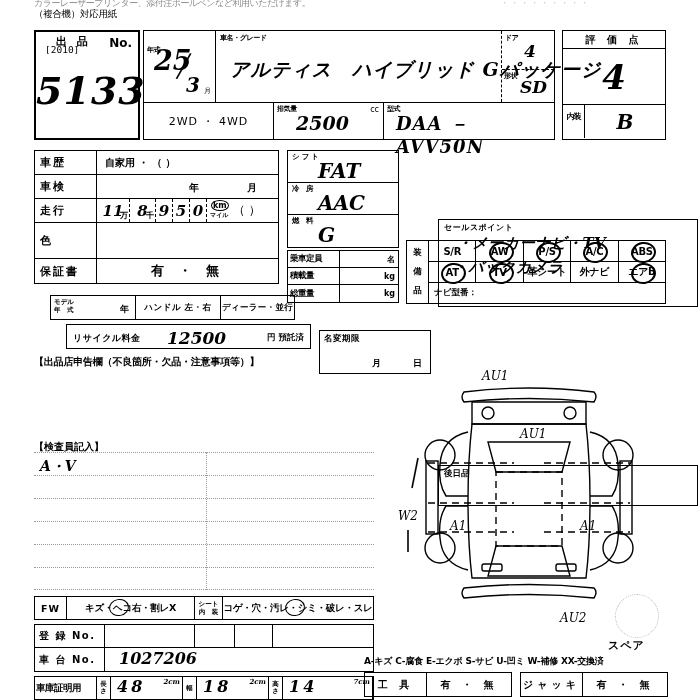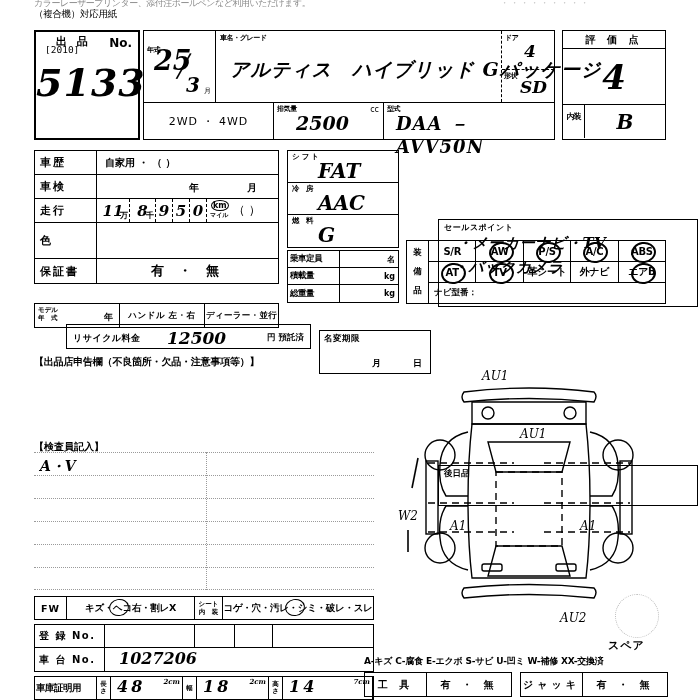--- a/index.html
+++ b/index.html
@@ -35,21 +35,21 @@
 
   
   #exh { left:34px; top:30px; width:106px; height:110px; border:2.5px solid #000; }
   #exh-head { height:26px; position:relative; }
   #exh-head .kanji { position:absolute; left:20px; top:2px; font-size:11px; font-weight:bold; letter-spacing:3px;}
   #exh-head .no { position:absolute; right:6px; top:4px; font-size:12px; font-weight:bold; }
   #exh-year {
     position:absolute; left:9px; top:12px; font-size:9.5px;
     font-family:"DejaVu Sans Mono","Liberation Mono",monospace;
   }
-  #exh-num { font-size:38px; text-align:center; margin-top:2px; letter-spacing:1px;
+  #exh-num { font-size:38px; text-align:center; margin-top:10px; letter-spacing:1px;
              font-family:"DejaVu Serif","Liberation Serif",serif; }
 
   
   #vh { left:143px; top:30px; width:412px; height:110px; border:1.5px solid #000;}
   #vh-r1 { display:flex; height:72px; border-bottom:1.5px solid #000; }
   #vh-year { width:72px; border-right:1.5px solid #000; position:relative; }
   #vh-year .t { position:absolute; left:3px; top:14px; }
   #vh-year .y { position:absolute; left:10px; top:14px; font-size:27px; }
   #vh-year .slash { position:absolute; left:34px; top:14px; font-size:34px; font-weight:300;
                     transform:rotate(12deg); }
@@ -103,21 +103,21 @@
   #row-color .sval { display:flex; padding:0; }
   #cc-val { width:85px; font-size:17px; border-right:1.5px solid #000;}
   #cc-kae { width:20px; border-right:1.5px solid #000; font-size:7.5px; font-weight:bold;
             line-height:9px; text-align:center; padding-top:8px;}
   #cc-no  { flex:1; position:relative; }
   #cc-no .t { position:absolute; left:12px; top:1px; font-size:9.5px; font-weight:bold; letter-spacing:0.5px;}
   #cc-no .v { position:absolute; left:18px; top:13px; font-size:17px;}
 
   #row-hosho .sval { font-size:13px; font-weight:bold; letter-spacing:5px; }
 
-  #model-row { left:34px; top:295px; width:245px; height:25px; border:1.5px solid #000; display:flex;margin-top:8px;}
+  #model-row { left:50px; top:295px; width:245px; height:25px; border:1.5px solid #000; display:flex;}
   #mr-a { width:85px; position:relative; border-right:1.5px solid #000;}
   #mr-a .t { position:absolute; left:3px; top:2px; font-size:6.5px; font-weight:bold; line-height:8px;}
   #mr-a .y { position:absolute; right:6px; top:7px; font-size:9px; font-weight:bold;}
   #mr-b { width:85px; border-right:1.5px solid #000; font-size:8.5px; font-weight:bold; letter-spacing:0.5px;}
   #mr-c { flex:1; font-size:8.5px; font-weight:bold; letter-spacing:0.3px;}
 
   #recy-row { left:34px; top:324px; width:245px; height:25px; border:1.5px solid #000; position:relative;}
   #recy-row .t { position:absolute; left:6px; top:7px; font-size:9px; font-weight:bold; letter-spacing:0.5px;}
   #recy-row .v { position:absolute; left:100px; top:3px; font-size:17px;}
   #recy-row .u { position:absolute; right:6px; top:7px; font-size:8.5px; font-weight:bold;}

